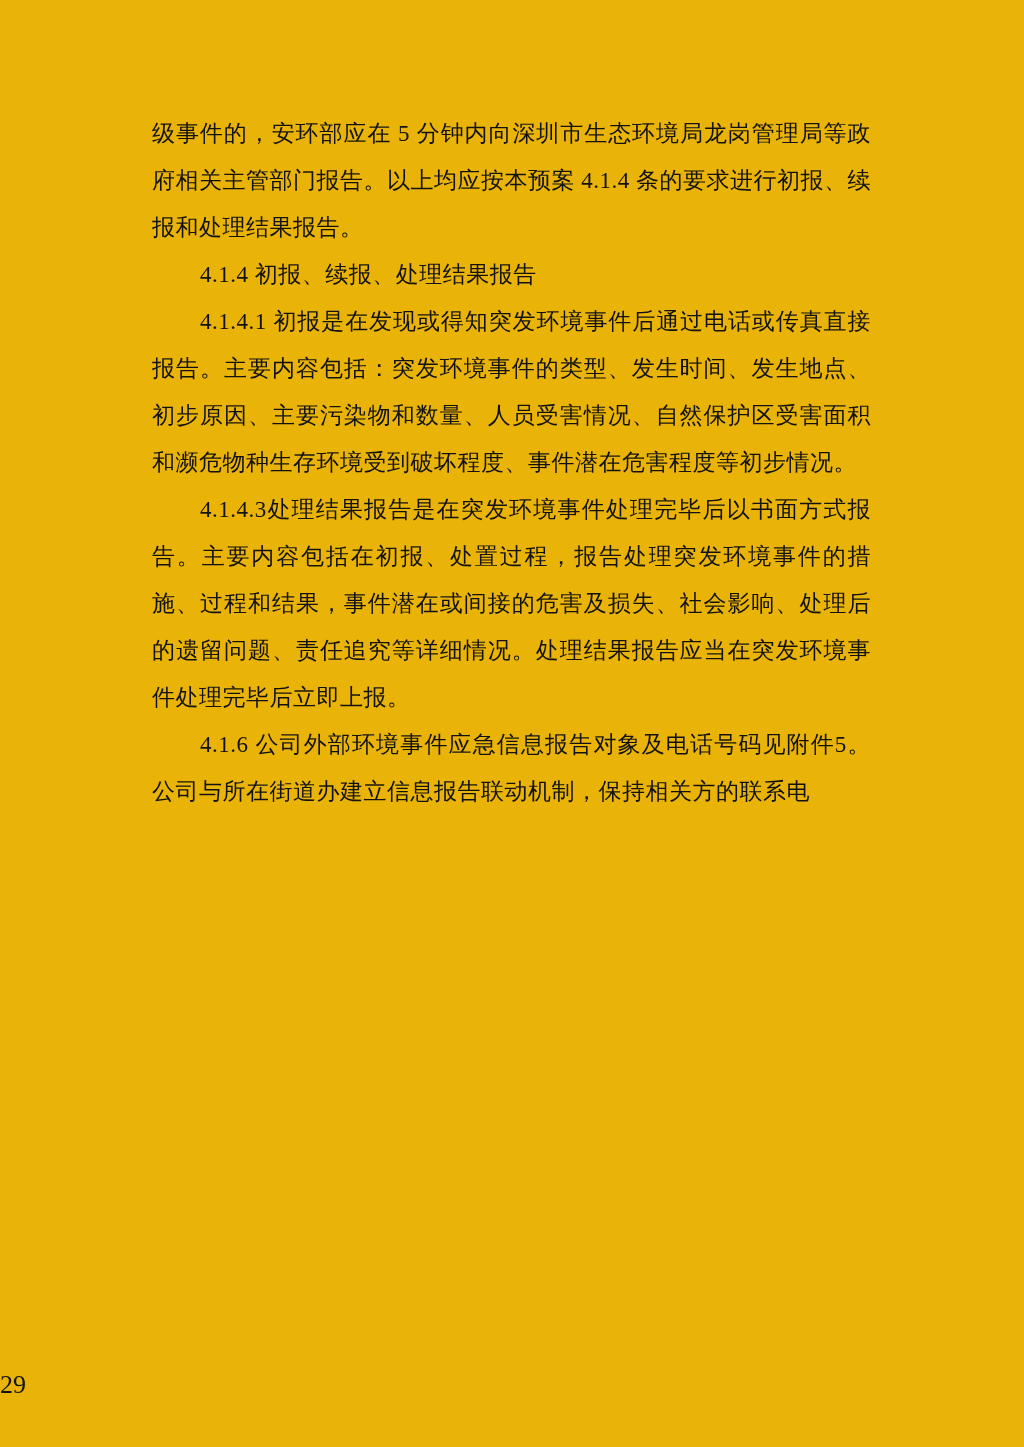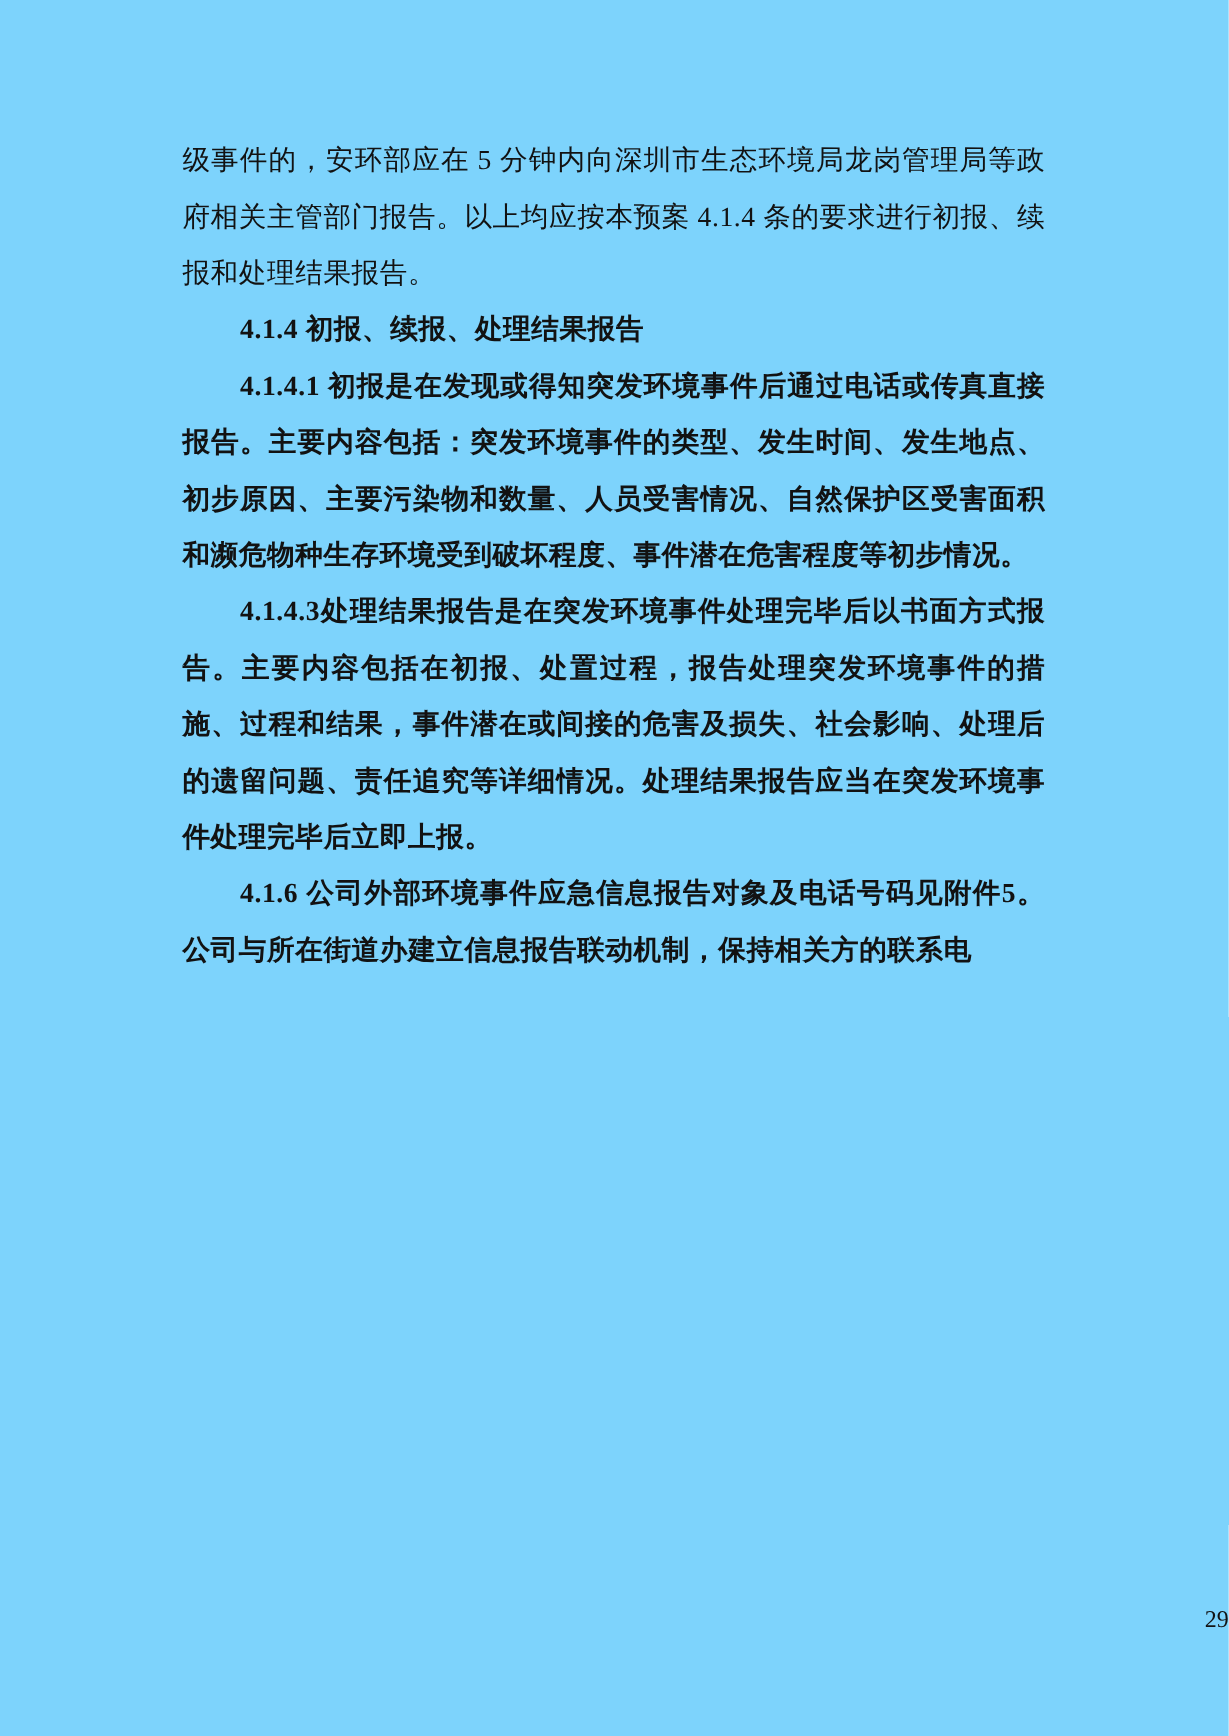--- a/index.html
+++ b/index.html
@@ -4,21 +4,21 @@
 <style>
   html, body {
     margin: 0;
     padding: 0;
     background: #ffffff;
   }
   .page {
     position: relative;
     width: 1024px;
     height: 1447px;
-    background: #7dd3fc;
+    background: #eab308;
     overflow: hidden;
     font-family: "Liberation Serif", serif;
     color: #121212;
   }
   .content {
     position: absolute;
     left: 152px;
     top: 110px;
     width: 719px;
     font-size: 23px;
@@ -26,29 +26,28 @@
     text-align: justify;
     text-justify: inter-ideograph;
     letter-spacing: 0.5px;
   }
   .para {
     margin: 0;
     padding: 0;
   }
   .para.indent {
     text-indent: 48px;
-    font-weight: bold;
   }
   .page-number {
     position: absolute;
-    top: 1336px;
+    top: 1371px;
     left: 0;
     width: 100%;
-    text-align: right;
-    font-size: 20px;
+    text-align: left;
+    font-size: 26px;
     line-height: 28px;
     color: #121212;
   }
 </style>
 </head>
 <body>
 
 <div class="page">
   <div class="content">
     <p class="para">级事件的，安环部应在 5 分钟内向深圳市生态环境局龙岗管理局等政府相关主管部门报告。以上均应按本预案 4.1.4 条的要求进行初报、续报和处理结果报告。</p>

